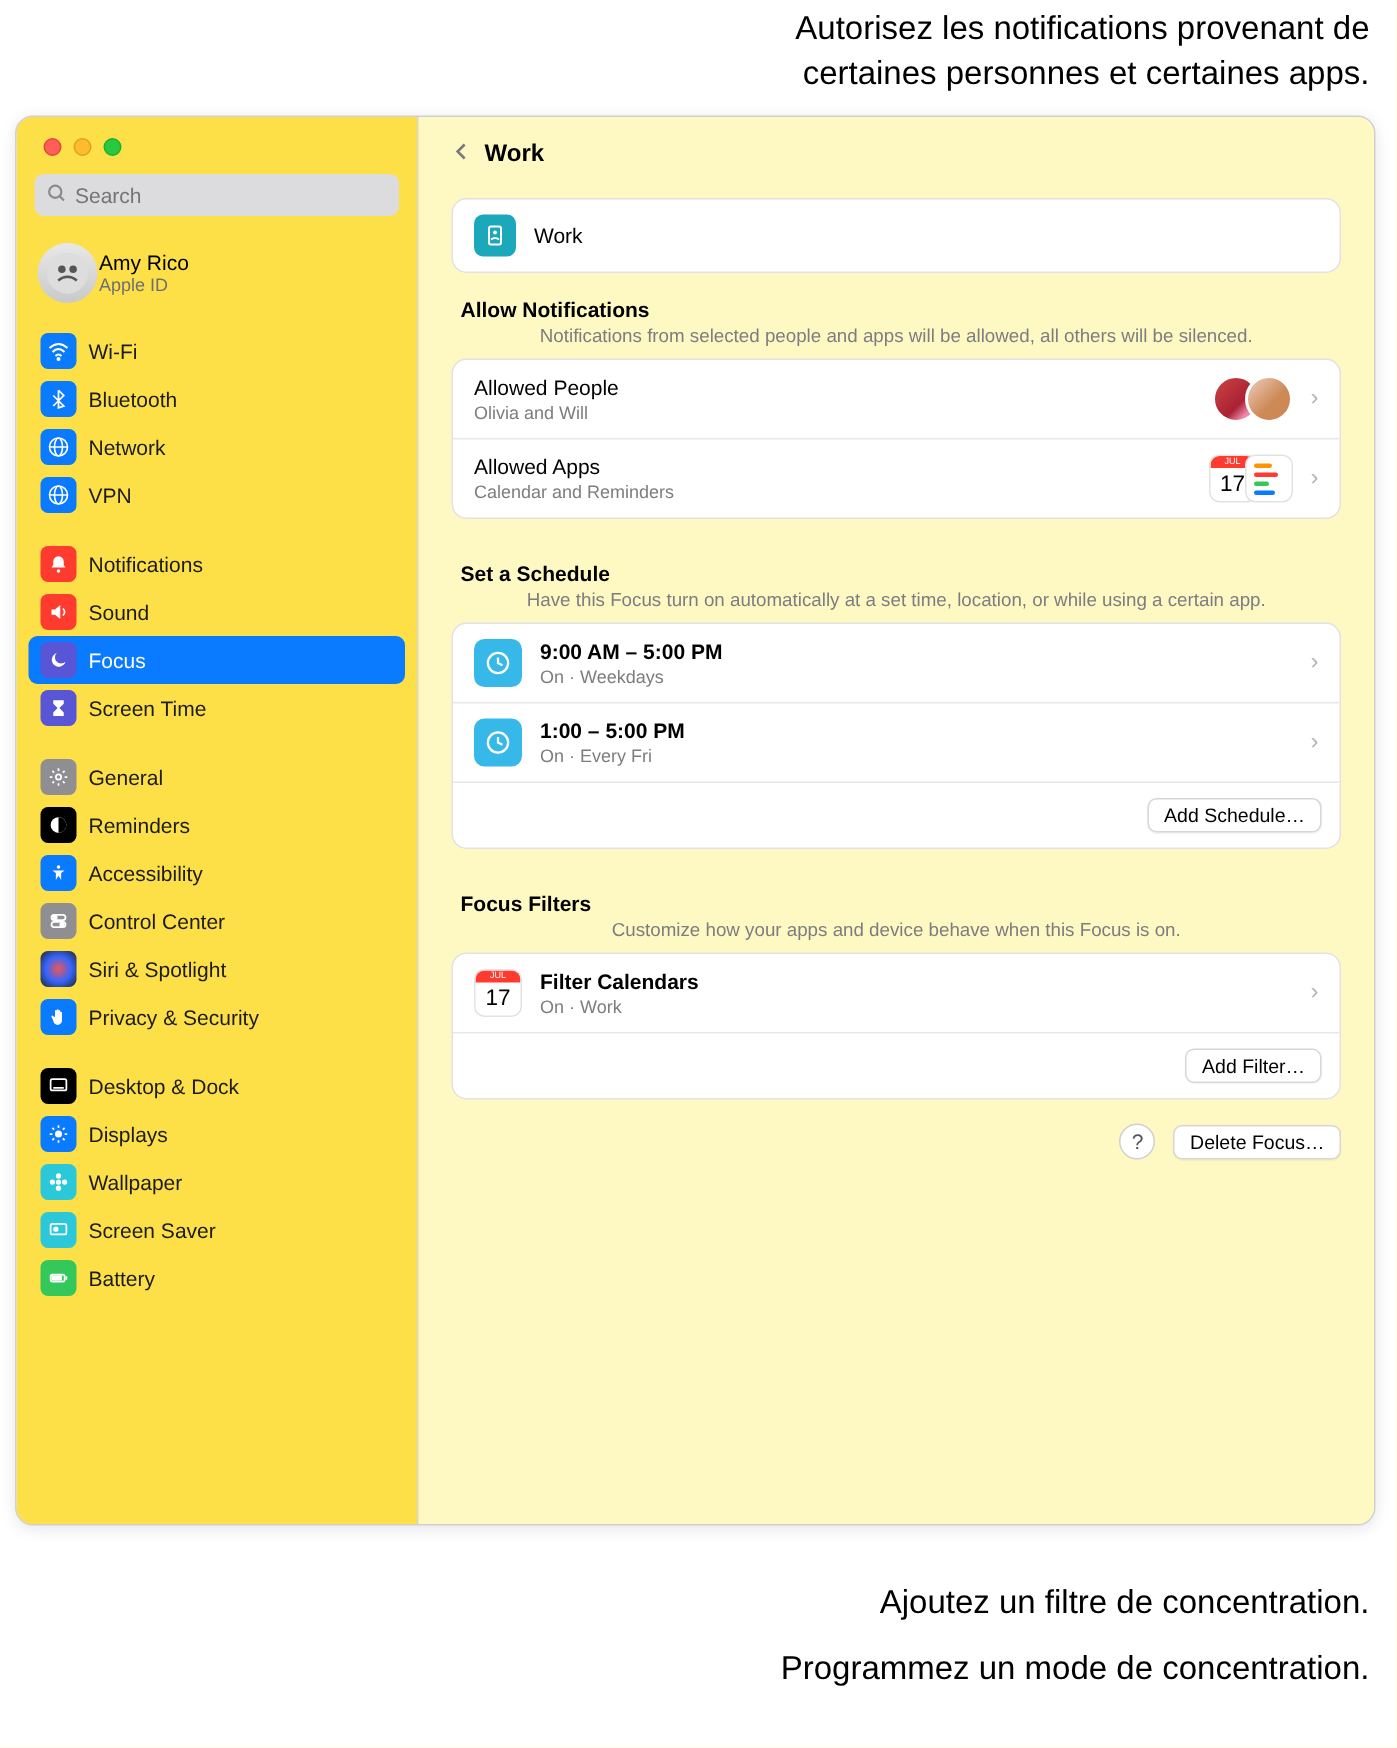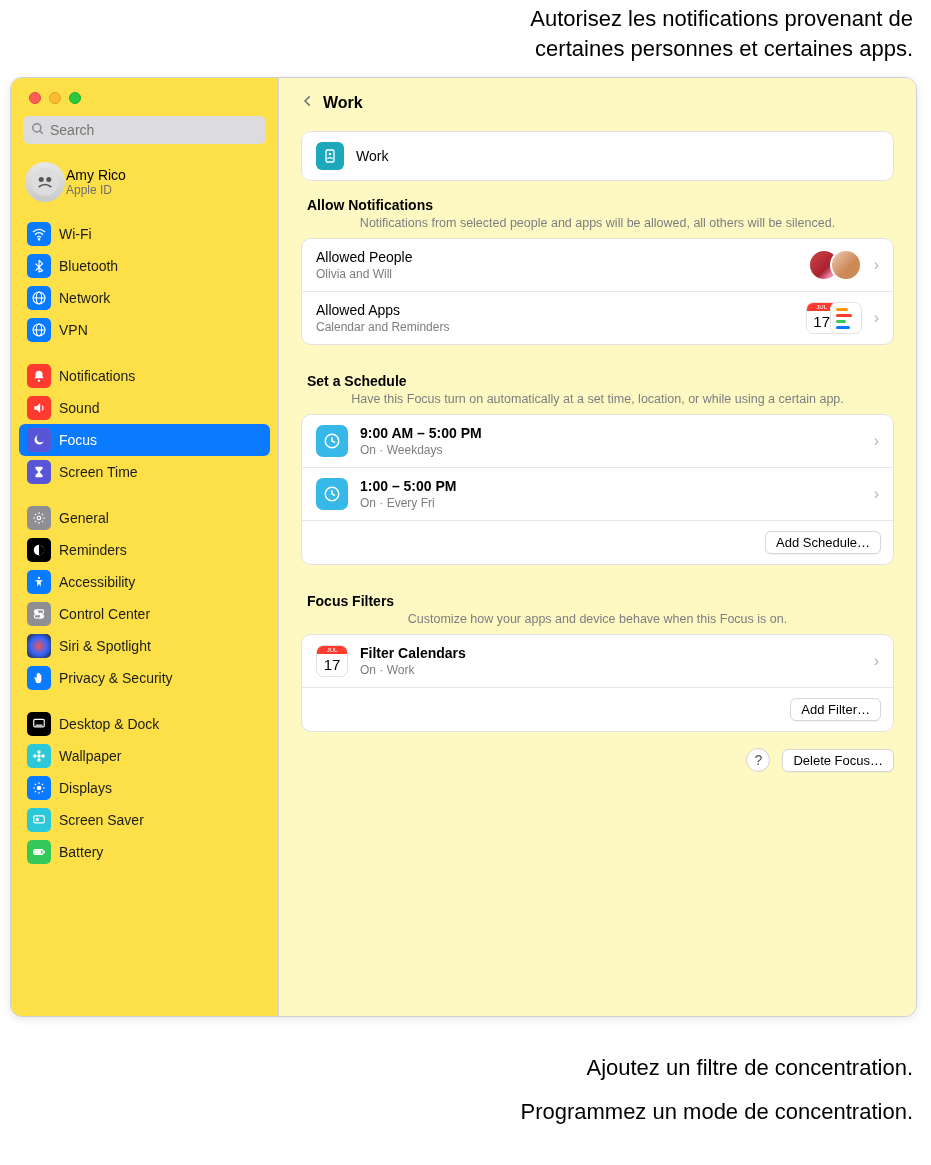--- a/index.html
+++ b/index.html
@@ -319,51 +319,51 @@
       <div class="side-item">
           <span class="ico" style="background:#000">
             <svg width="14" height="14" viewBox="0 0 24 24" fill="none" stroke="#fff" stroke-width="2">
               <rect x="3" y="4" width="18" height="13" rx="2"></rect>
               <line x1="6" y1="14" x2="18" y2="14"></line>
             </svg>
           </span>
           <span>Desktop &amp; Dock</span>
         </div>
       <div class="side-item">
-          <span class="ico" style="background:#2ac8d8">
-            <svg width="14" height="14" viewBox="0 0 24 24" fill="#fff">
-              <circle cx="12" cy="12" r="3"></circle>
-              <circle cx="12" cy="5" r="3"></circle>
-              <circle cx="12" cy="19" r="3"></circle>
-              <circle cx="5" cy="12" r="3"></circle>
-              <circle cx="19" cy="12" r="3"></circle>
-            </svg>
-          </span>
-          <span>Wallpaper</span>
-        </div>
-      <div class="side-item">
           <span class="ico" style="background:#0a7aff">
             <svg width="14" height="14" viewBox="0 0 24 24" fill="#fff">
               <circle cx="12" cy="12" r="4"></circle>
               <g stroke="#fff" stroke-width="2">
                 <line x1="12" y1="2" x2="12" y2="5"></line>
                 <line x1="12" y1="19" x2="12" y2="22"></line>
                 <line x1="2" y1="12" x2="5" y2="12"></line>
                 <line x1="19" y1="12" x2="22" y2="12"></line>
                 <line x1="5" y1="5" x2="7" y2="7"></line>
                 <line x1="17" y1="17" x2="19" y2="19"></line>
                 <line x1="19" y1="5" x2="17" y2="7"></line>
                 <line x1="5" y1="19" x2="7" y2="17"></line>
               </g>
             </svg>
           </span>
           <span>Displays</span>
         </div>
       <div class="side-item">
           <span class="ico" style="background:#2ac8d8">
+            <svg width="14" height="14" viewBox="0 0 24 24" fill="#fff">
+              <circle cx="12" cy="12" r="3"></circle>
+              <circle cx="12" cy="5" r="3"></circle>
+              <circle cx="12" cy="19" r="3"></circle>
+              <circle cx="5" cy="12" r="3"></circle>
+              <circle cx="19" cy="12" r="3"></circle>
+            </svg>
+          </span>
+          <span>Wallpaper</span>
+        </div>
+      <div class="side-item">
+          <span class="ico" style="background:#2ac8d8">
             <svg width="14" height="14" viewBox="0 0 24 24" fill="none" stroke="#fff" stroke-width="2">
               <rect x="3" y="5" width="18" height="12" rx="2"></rect>
               <circle cx="9" cy="11" r="2" fill="#fff"></circle>
             </svg>
           </span>
           <span>Screen Saver</span>
         </div>
       <div class="side-item">
           <span class="ico" style="background:#34c759">
             <svg width="14" height="14" viewBox="0 0 24 24" fill="none" stroke="#fff" stroke-width="2">

